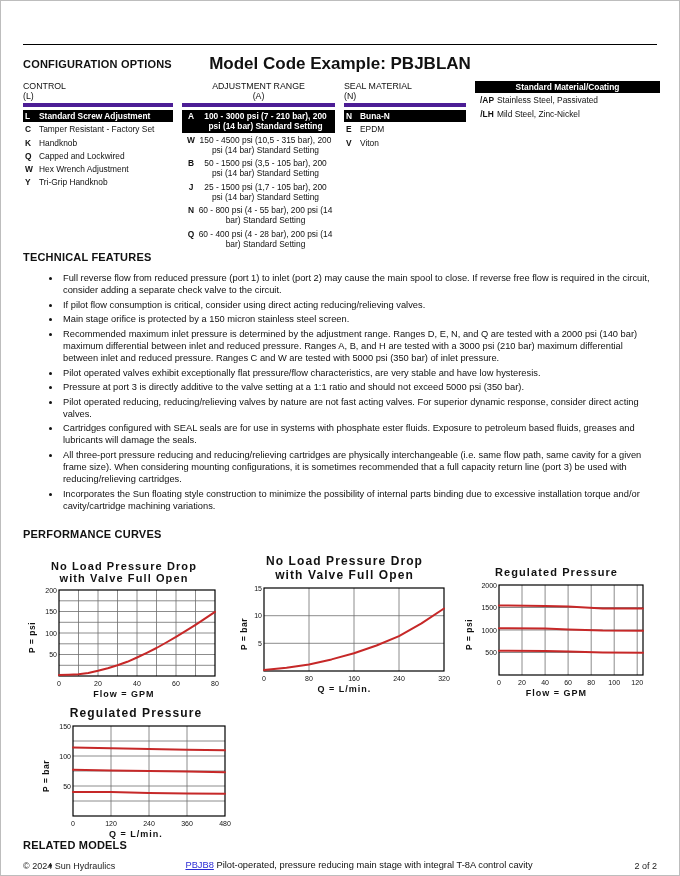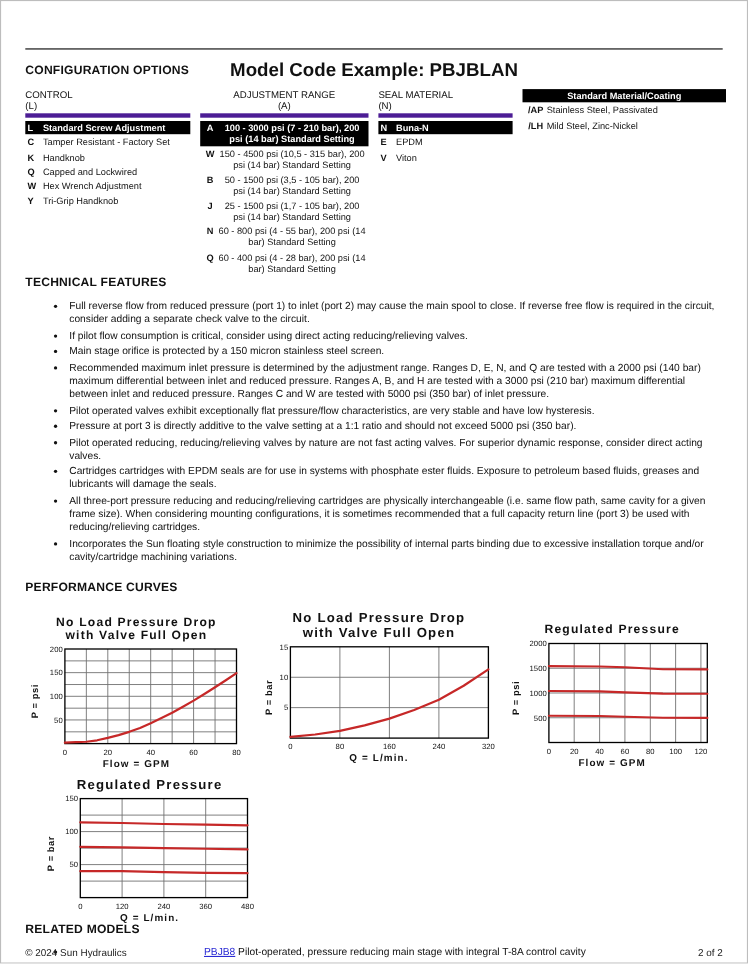--- a/index.html
+++ b/index.html
@@ -172,21 +172,21 @@
 
     <h2 class="sec tech-h">TECHNICAL FEATURES</h2>
     <ul class="bullets" id="tech-bullets">
         <li>Full reverse flow from reduced pressure (port 1) to inlet (port 2) may cause the main spool to close. If reverse free flow is required in the circuit, consider adding a separate check valve to the circuit.</li>
         <li>If pilot flow consumption is critical, consider using direct acting reducing/relieving valves.</li>
         <li>Main stage orifice is protected by a 150 micron stainless steel screen.</li>
         <li>Recommended maximum inlet pressure is determined by the adjustment range. Ranges D, E, N, and Q are tested with a 2000 psi (140 bar) maximum differential between inlet and reduced pressure. Ranges A, B, and H are tested with a 3000 psi (210 bar) maximum differential between inlet and reduced pressure. Ranges C and W are tested with 5000 psi (350 bar) of inlet pressure.</li>
         <li>Pilot operated valves exhibit exceptionally flat pressure/flow characteristics, are very stable and have low hysteresis.</li>
         <li>Pressure at port 3 is directly additive to the valve setting at a 1:1 ratio and should not exceed 5000 psi (350 bar).</li>
         <li>Pilot operated reducing, reducing/relieving valves by nature are not fast acting valves. For superior dynamic response, consider direct acting valves.</li>
-        <li>Cartridges cartridges with EPDM seals are for use in systems with phosphate ester fluids. Exposure to petroleum based fluids, greases and lubricants will damage the seals.</li>
+        <li>Cartridges configured with SEAL seals are for use in systems with phosphate ester fluids. Exposure to petroleum based fluids, greases and lubricants will damage the seals.</li>
         <li>All three-port pressure reducing and reducing/relieving cartridges are physically interchangeable (i.e. same flow path, same cavity for a given frame size). When considering mounting configurations, it is sometimes recommended that a full capacity return line (port 3) be used with reducing/relieving cartridges.</li>
         <li>Incorporates the Sun floating style construction to minimize the possibility of internal parts binding due to excessive installation torque and/or cavity/cartridge machining variations.</li>
       </ul>
 
     <h2 class="sec perf-h">PERFORMANCE CURVES</h2>
 
     <div class="charts-row">
       <div class="chart chart-a">
         <div class="chart-title">No Load Pressure Drop
 with Valve Full Open</div>

